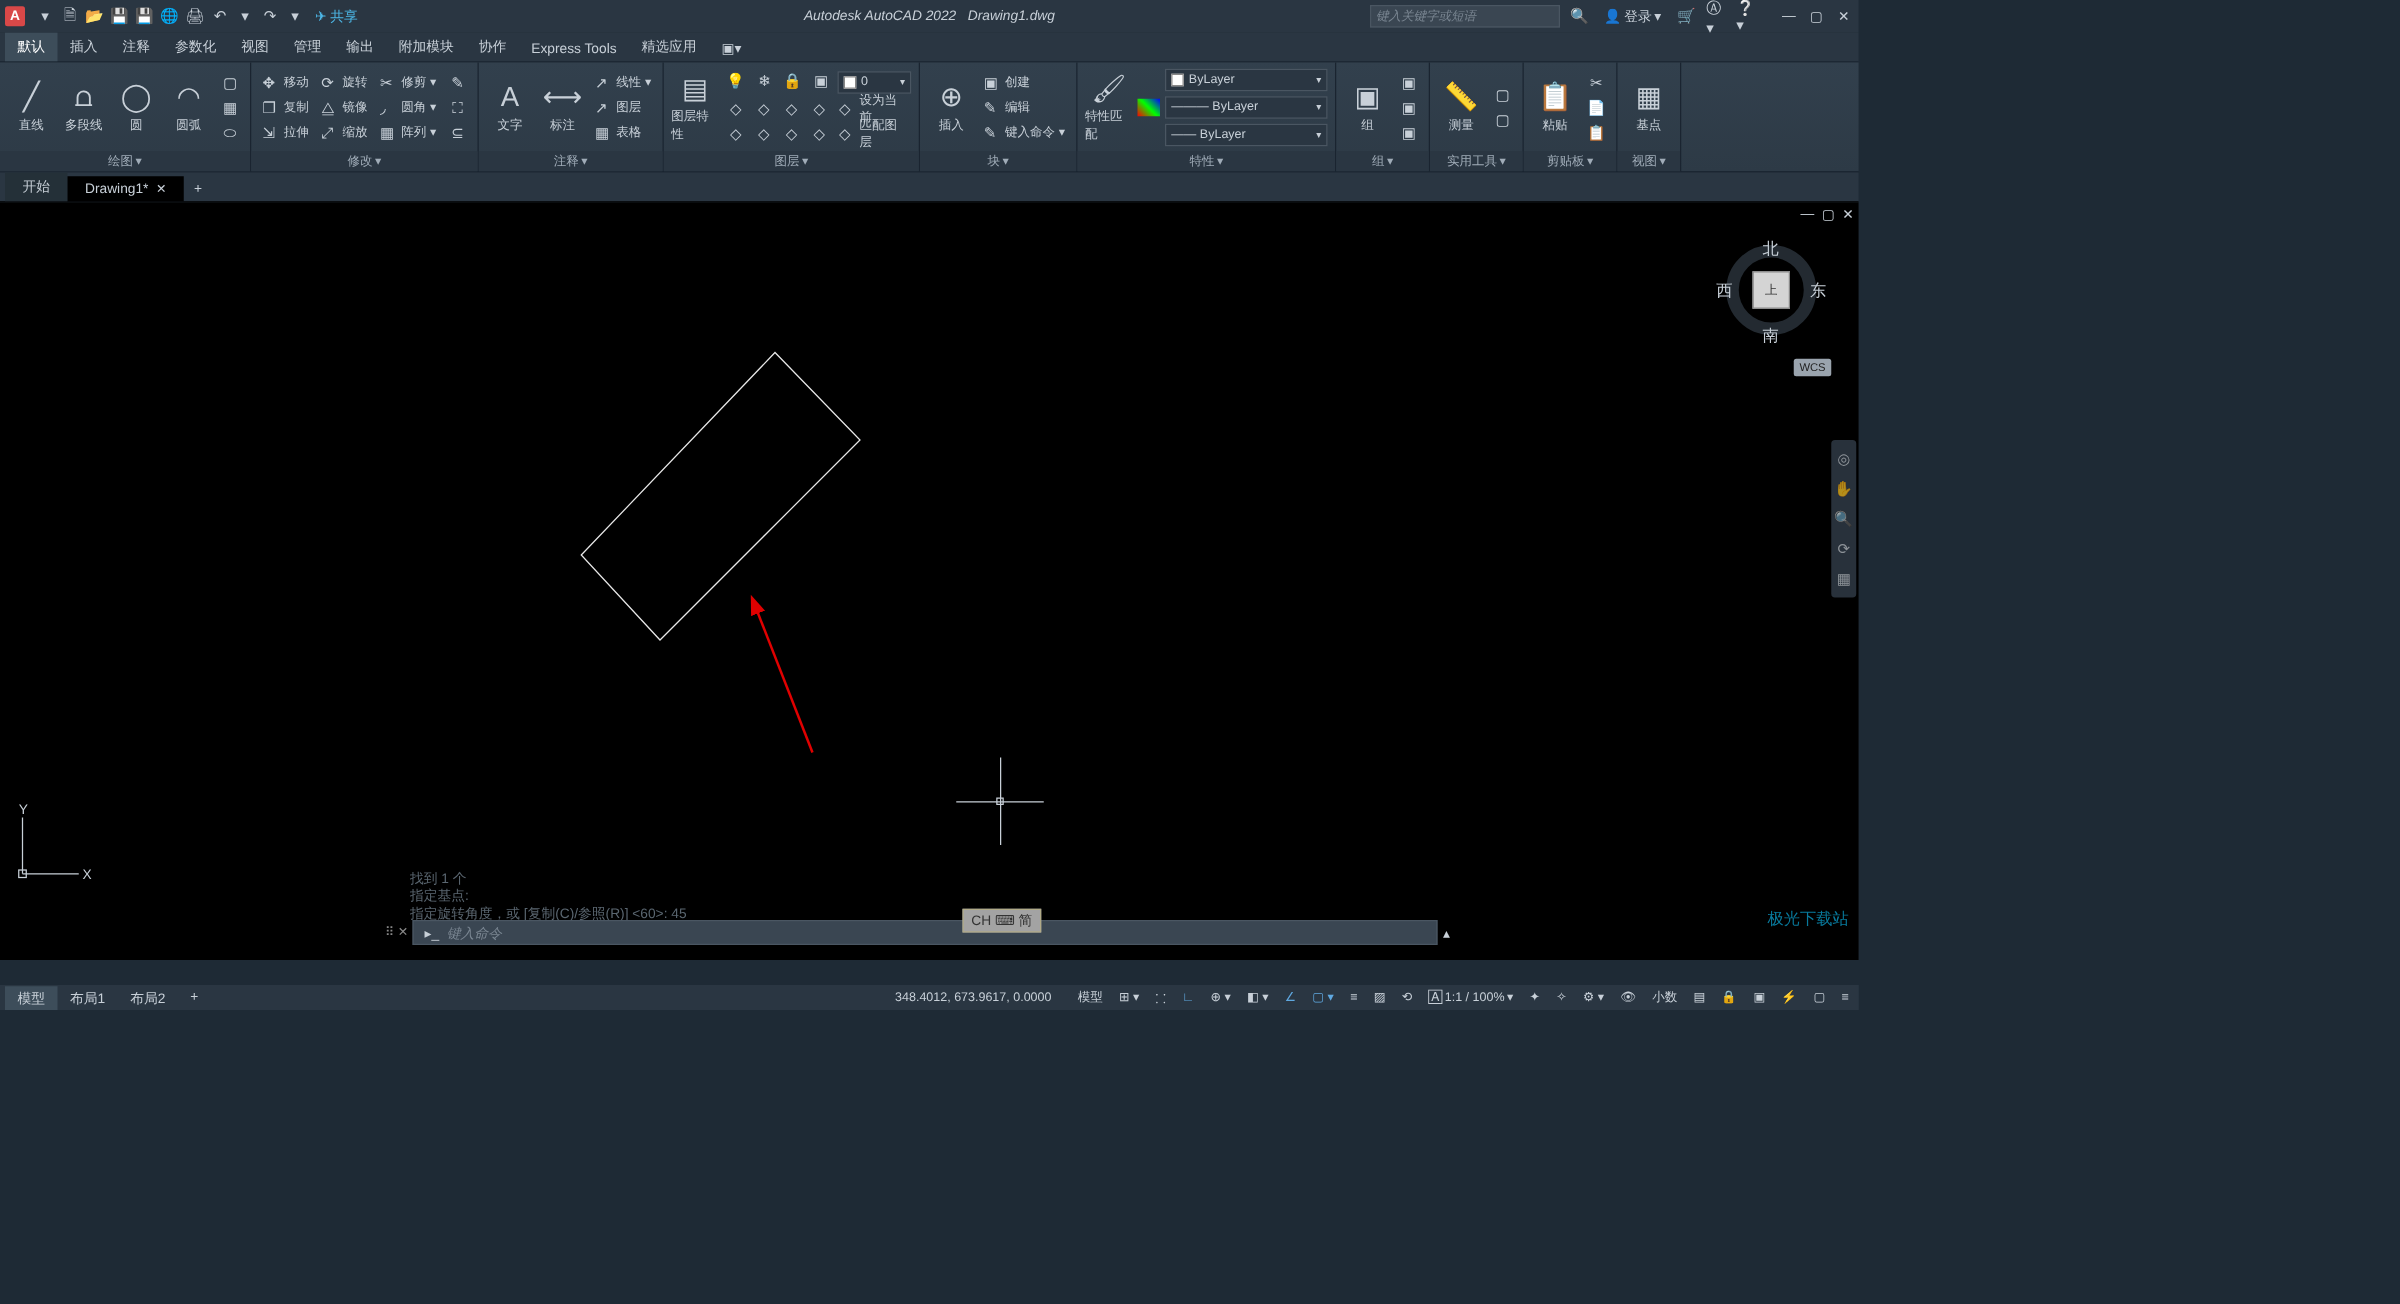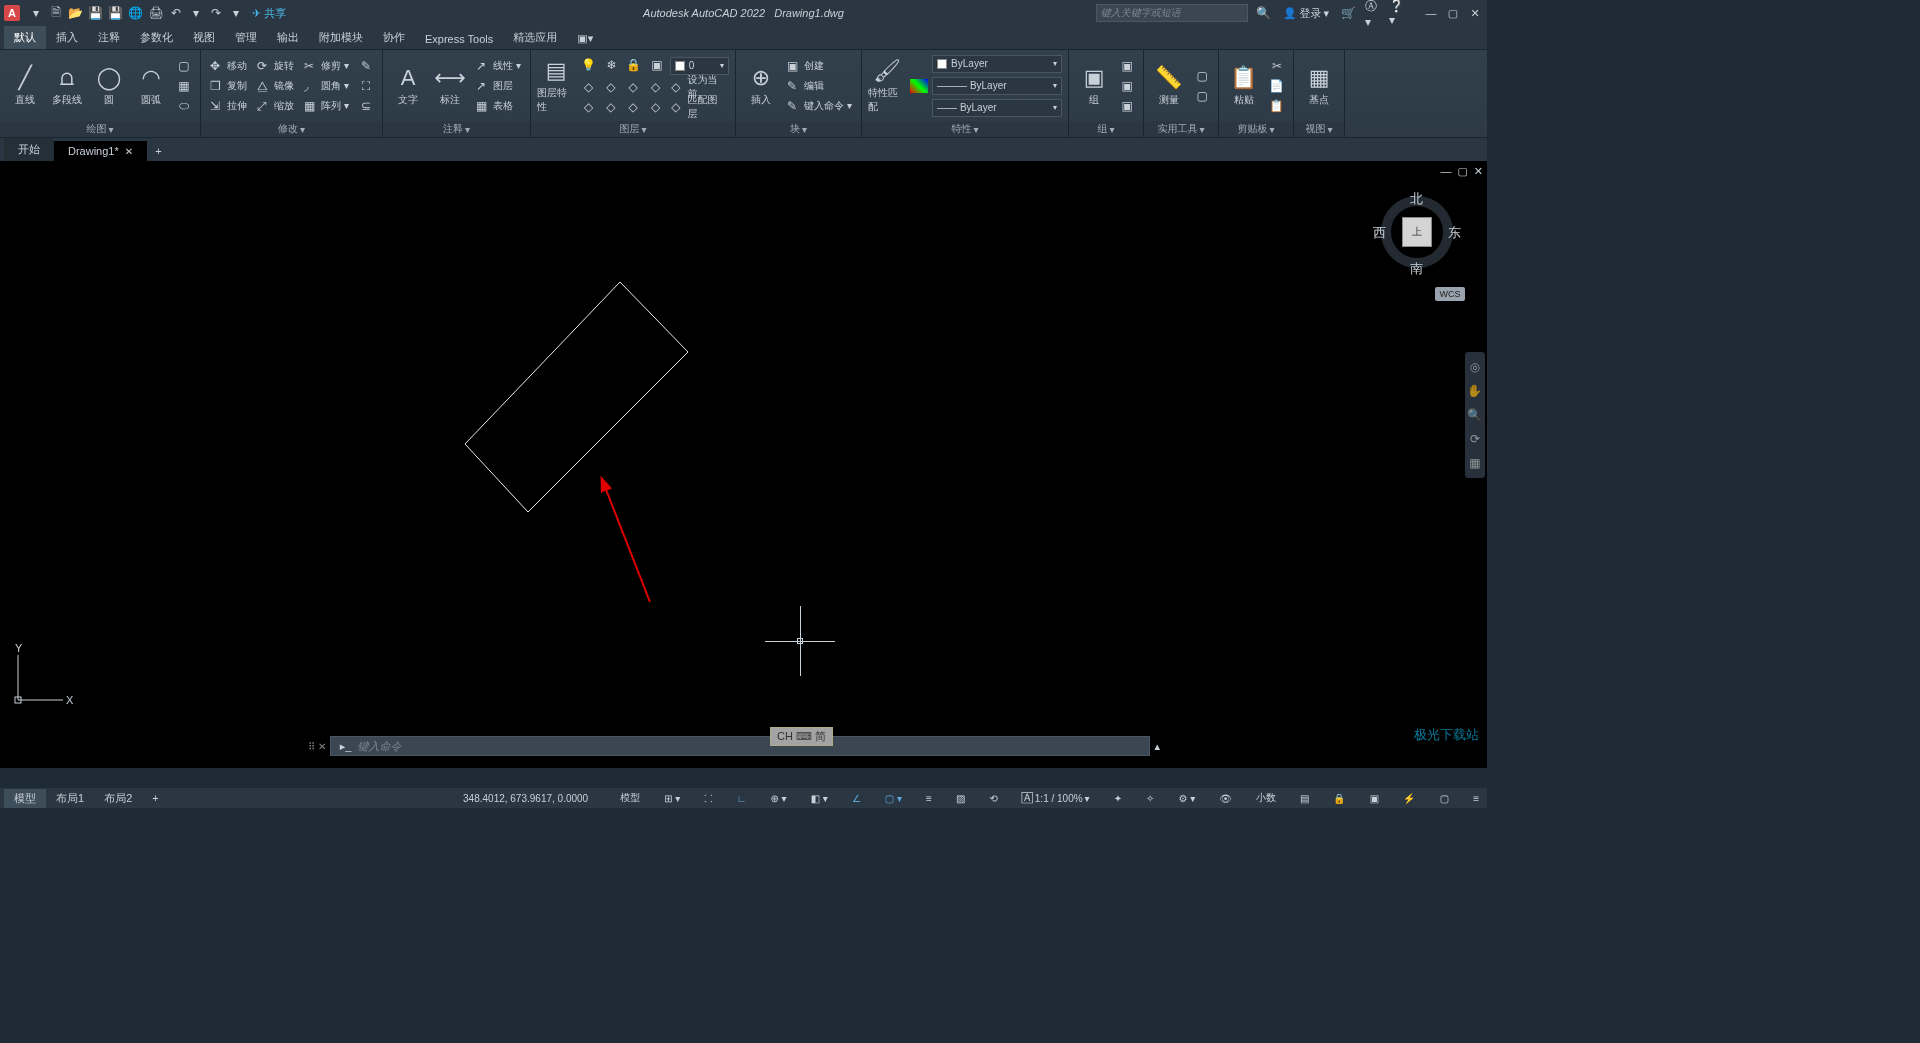--- a/index.html
+++ b/index.html
@@ -74,21 +74,21 @@
 .cmdline { width:820px; height:20px; background:#3a4652; border:1px solid #4a5662; display:flex; align-items:center; padding:0 6px; font-size:11px; }
 .cmdline .prompt { width:16px; height:16px; display:flex; align-items:center; justify-content:center; font-size:11px; }
 .cmd-input-text { color:#7a8692; font-style:italic; margin-left:4px; }
 
 
 .model-tabs { position:absolute; left:0; bottom:0; height:20px; background:#2a3642; display:flex; align-items:center; padding-left:4px; width:100%; }
 .mt { padding:2px 10px; font-size:11px; cursor:pointer; }
 .mt.active { background:#3d4d5a; }
 
 
-.statusbar { position:absolute; right:0; bottom:0; height:20px; display:flex; align-items:center; gap:16px; padding:0 4px; background:#2a3642; font-size:10px; }
+.statusbar { position:absolute; right:0; bottom:0; height:20px; display:flex; align-items:center; gap:5px; padding:0 4px; background:#2a3642; font-size:10px; }
 .sb-item { padding:2px 4px; cursor:pointer; display:flex; align-items:center; gap:2px; }
 .sb-coords { margin-right:8px; }
 .sb-item.on { color:#5fa8e0; }
 
 .ime-indicator { position:absolute; bottom:22px; left:770px; background:#a3a3a3; border:1px solid #b0aa88; padding:1px 6px; font-size:11px; color:#333; }
 
 .share-btn { display:flex; align-items:center; gap:3px; font-size:11px; color:#4db8e8; margin-left:8px; cursor:pointer; }
 
 .watermark { position:absolute; right:8px; bottom:24px; font-size:13px; color:#0a8fb8; opacity:0.85; }
 </style>
@@ -438,20 +438,25 @@
   <div class="ucs">
     <svg width="60" height="60" style="overflow:visible">
       <line x1="0" y1="50" x2="45" y2="50" stroke="#c8d0d8" stroke-width="1"></line>
       <line x1="0" y1="50" x2="0" y2="5" stroke="#c8d0d8" stroke-width="1"></line>
       <rect x="-3" y="47" width="6" height="6" fill="none" stroke="#c8d0d8"></rect>
       <text x="48" y="54" fill="#c8d0d8" font-size="11">X</text>
       <text x="-3" y="2" fill="#c8d0d8" font-size="11">Y</text>
     </svg>
   </div>
 
+  <div class="cmdhistory">
+    <div>找到 1 个</div>
+    <div>指定基点:</div>
+    <div>指定旋转角度，或 [复制(C)/参照(R)] &lt;60&gt;: 45</div>
+  </div>
 
   <div class="cmdline-wrap">
     <span style="font-size:10px;color:#888">⠿ ✕</span>
     <div class="cmdline">
       <span class="prompt">▸_</span>
       <span class="cmd-input-text">键入命令</span>
     </div>
     <span>▴</span>
   </div>
 

